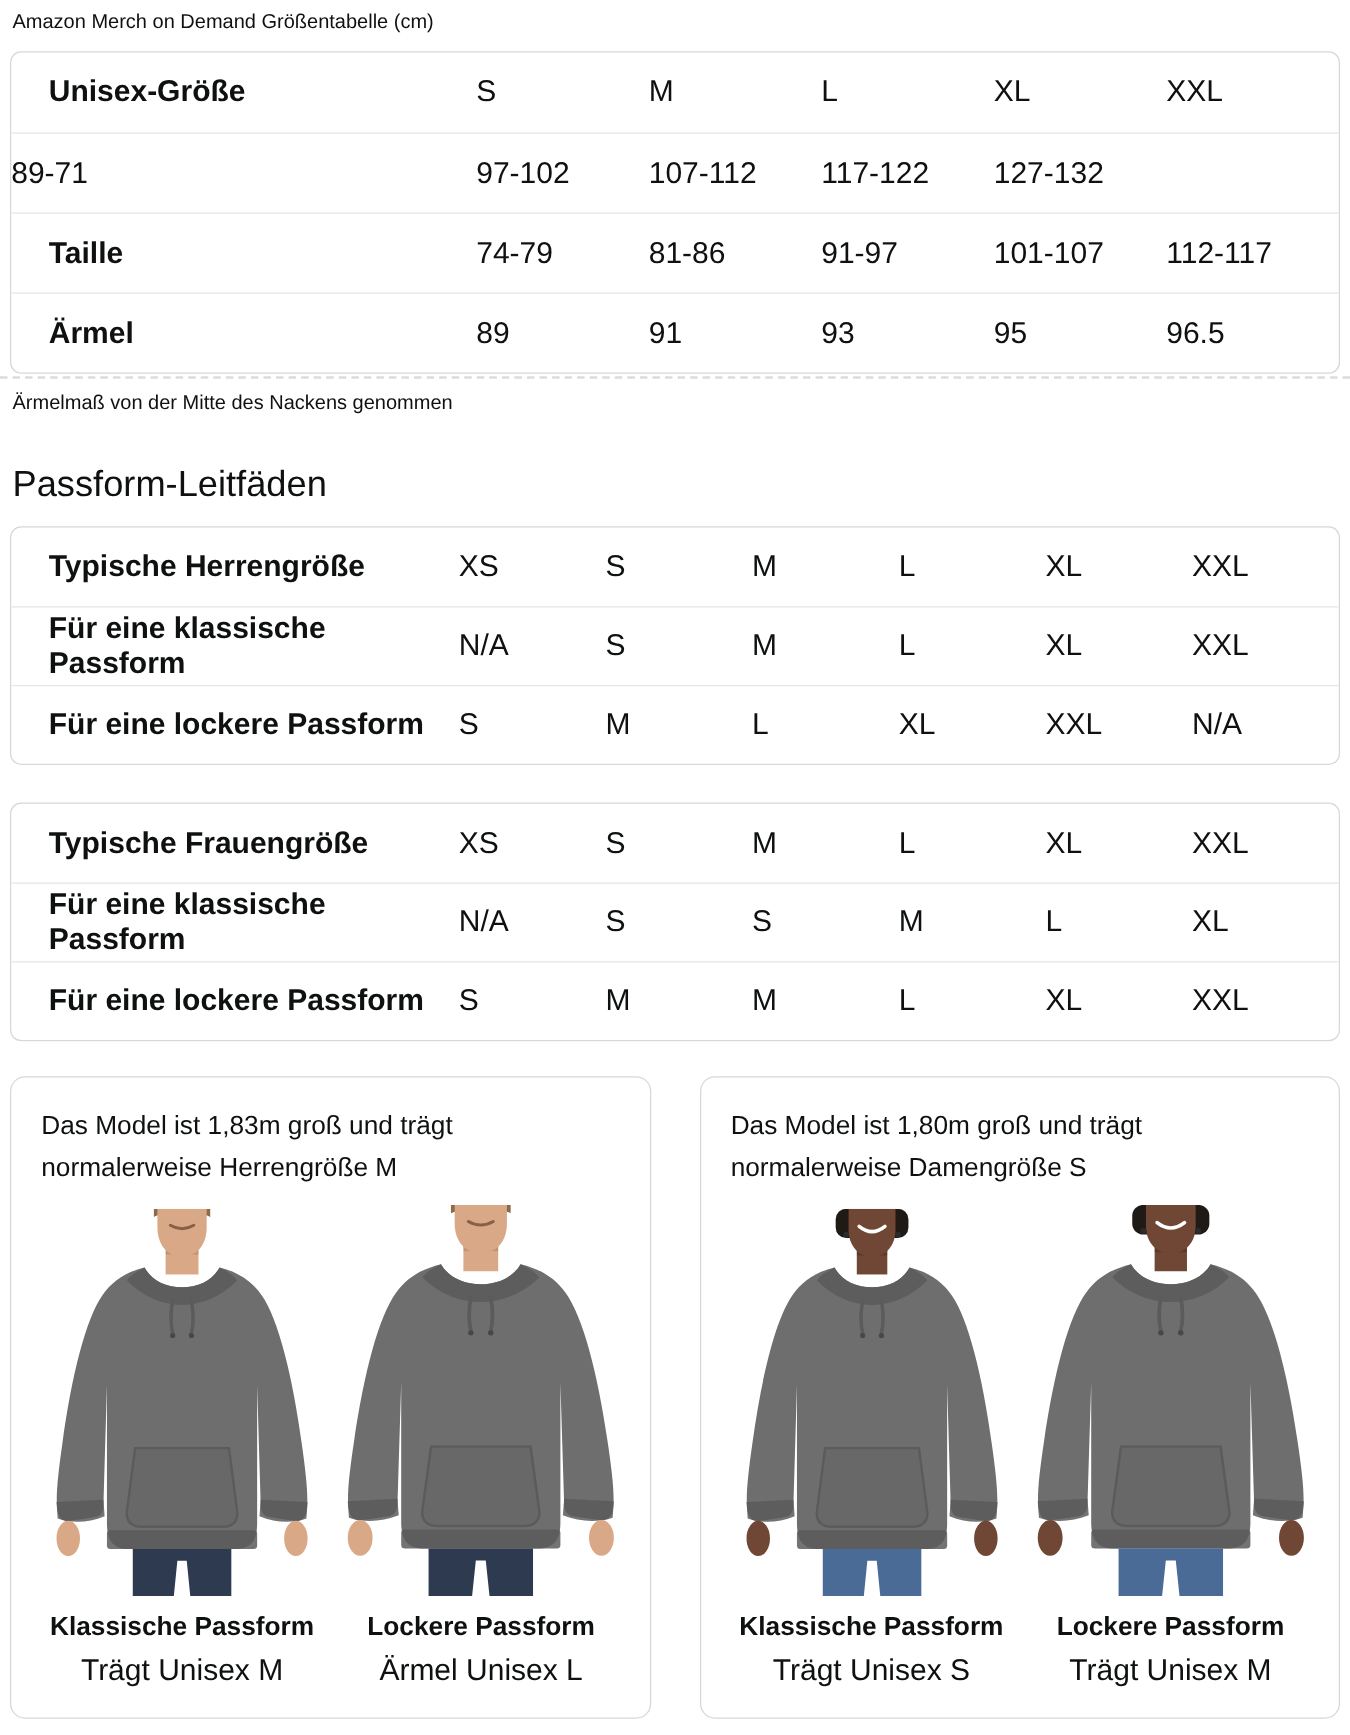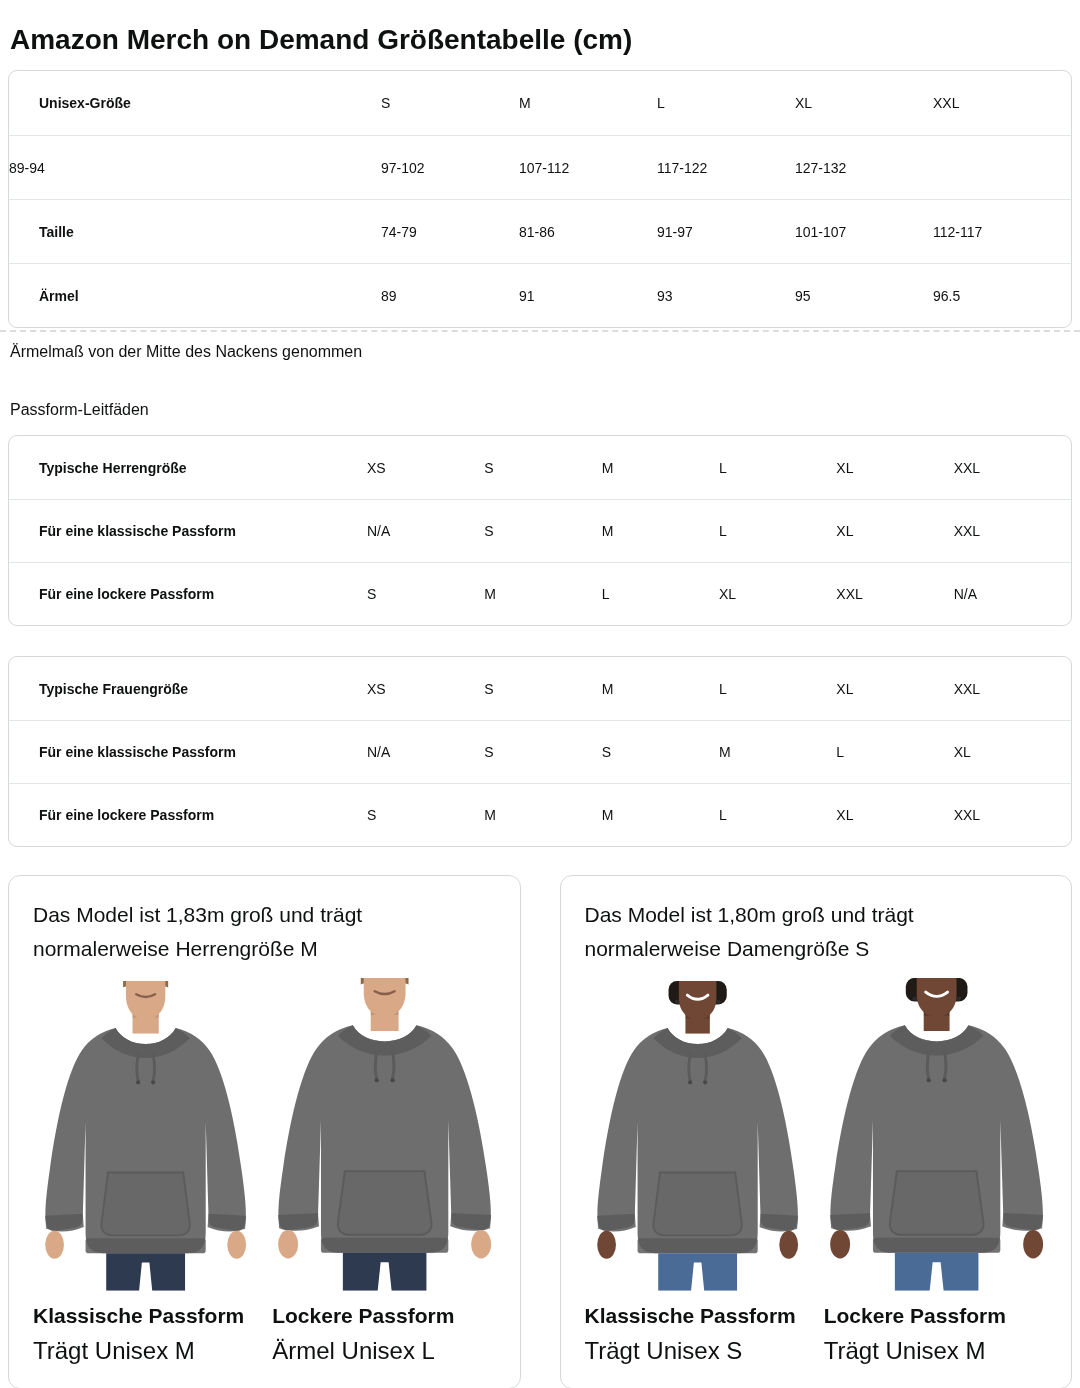--- a/index.html
+++ b/index.html
@@ -10,40 +10,40 @@
     --hair-male:#8A6A48; --hair-female:#201A17;
   }
   *{box-sizing:border-box;}
   html,body{margin:0;padding:0;}
   body{
     width:1080px; background:#fff; color:var(--text);
     font-family:"Liberation Sans", sans-serif;
     -webkit-font-smoothing:antialiased;
   }
   .container{padding:0 8px 10px;}
-  .page-title{font-size:28px;font-weight:700;margin:0;padding:24px 0 14px 2px;}
+  .page-title{font-size:16px;font-weight:400;margin:0;padding:9px 0 14px 2px;}
 
   .table{border:1px solid var(--table-border);border-radius:9px;background:#fff;overflow:hidden;}
-  .trow{display:grid;align-items:center;font-size:14px;}
+  .trow{display:grid;align-items:center;font-size:24px;}
   .trow + .trow{border-top:1px solid var(--row-divider);}
   .size-grid{grid-template-columns:372px repeat(5,1fr);min-height:64px;}
   .fit-grid{grid-template-columns:358px repeat(6,1fr);min-height:63px;}
   .row-label{font-weight:700;padding:0 8px 0 30px;}
   .cell{padding-right:6px;}
 
   .dashed-divider{border:none;border-top:2px dashed #DCDCDC;margin:2px -8px 0;}
   .note{font-size:16px;margin:11px 0 0 2px;}
-  .section-heading{font-size:16px;font-weight:400;margin:40px 0 16px 2px;}
+  .section-heading{font-size:29px;font-weight:400;margin:40px 0 16px 2px;}
   .table-gap{height:30px;}
 
   .cards{display:flex;gap:39px;margin-top:28px;}
   .card{flex:1;border:1px solid var(--table-border);border-radius:12px;padding:22px 22px 22px 24px;background:#fff;}
   .card-desc{font-size:21px;line-height:1.6;margin:0 0 16px;}
   .photos{display:flex;justify-content:space-between;}
-  .figure{width:48.5%;}
+  .figure{width:48.5%;text-align:center;}
   .figure svg{width:100%;height:auto;display:block;}
   svg.loose{transform:scale(1.06,1.01);transform-origin:50% 100%;}
   .fit-name{font-weight:700;font-size:21px;margin-top:12px;line-height:1.2;}
   .fit-size{font-size:24px;margin-top:9px;line-height:1.2;}
 
   .male{--skin:var(--skin-male);--hair:var(--hair-male);--jeans:var(--jeans-male);}
   .female{--skin:var(--skin-female);--hair:var(--hair-female);--jeans:var(--jeans-female);}
   .defs-holder{position:absolute;width:0;height:0;overflow:hidden;}
 </style>
 </head>
@@ -96,21 +96,21 @@
   <div class="table">
     <div class="trow size-grid">
       <div class="row-label">Unisex-Größe</div>
       <div class="cell">S</div>
       <div class="cell">M</div>
       <div class="cell">L</div>
       <div class="cell">XL</div>
       <div class="cell">XXL</div>
     </div>
     <div class="trow size-grid">
-      <div class="cell">89-94</div>
+      <div class="cell">89-71</div>
       <div class="cell">97-102</div>
       <div class="cell">107-112</div>
       <div class="cell">117-122</div>
       <div class="cell">127-132</div>
     </div>
     <div class="trow size-grid">
       <div class="row-label">Taille</div>
       <div class="cell">74-79</div>
       <div class="cell">81-86</div>
       <div class="cell">91-97</div>

